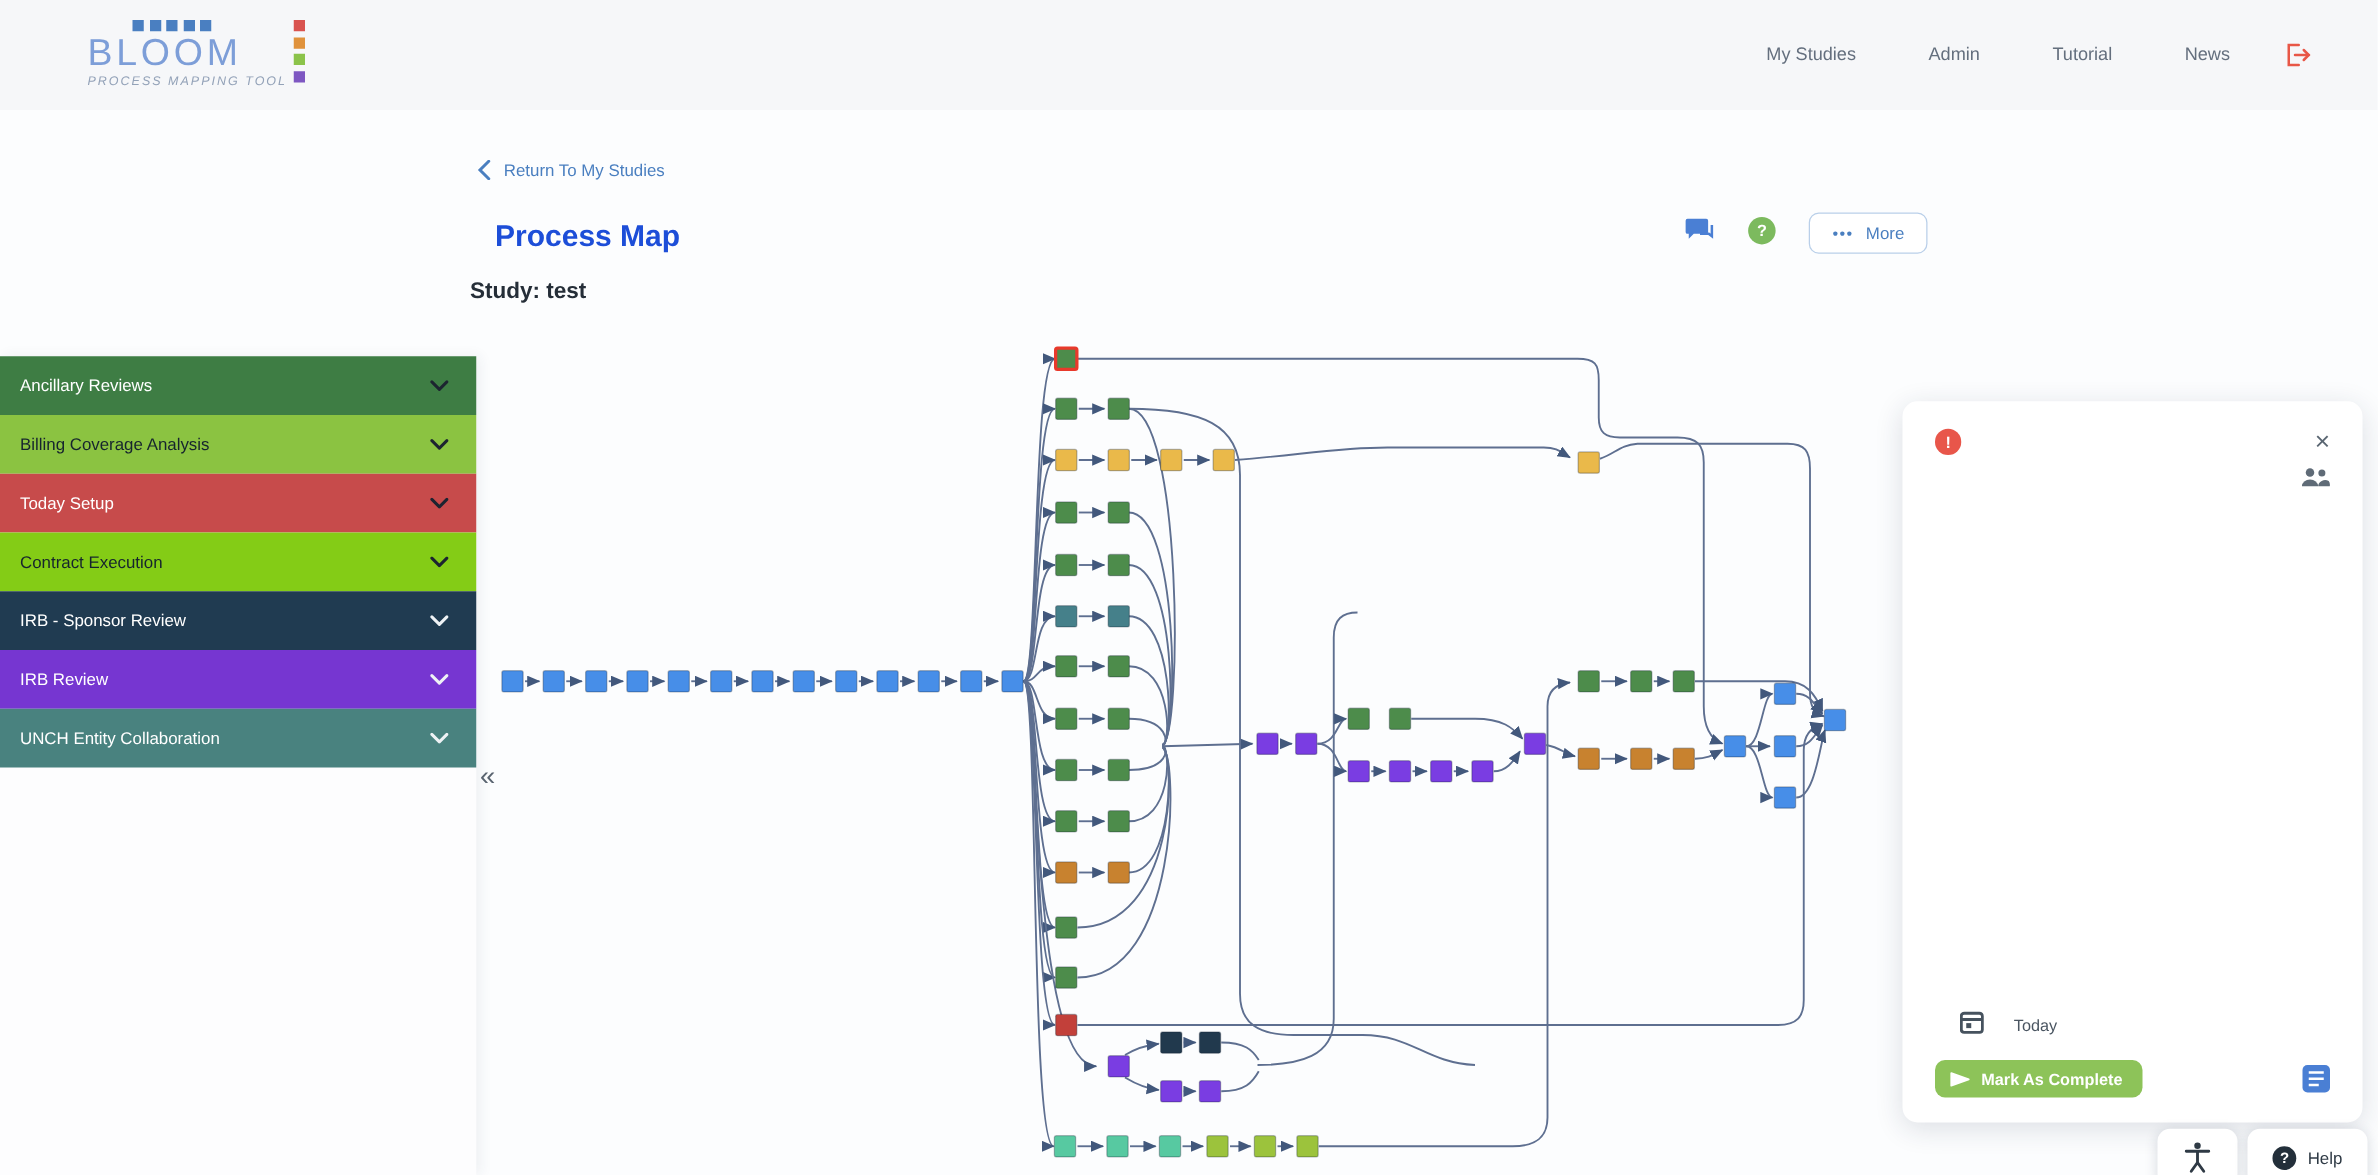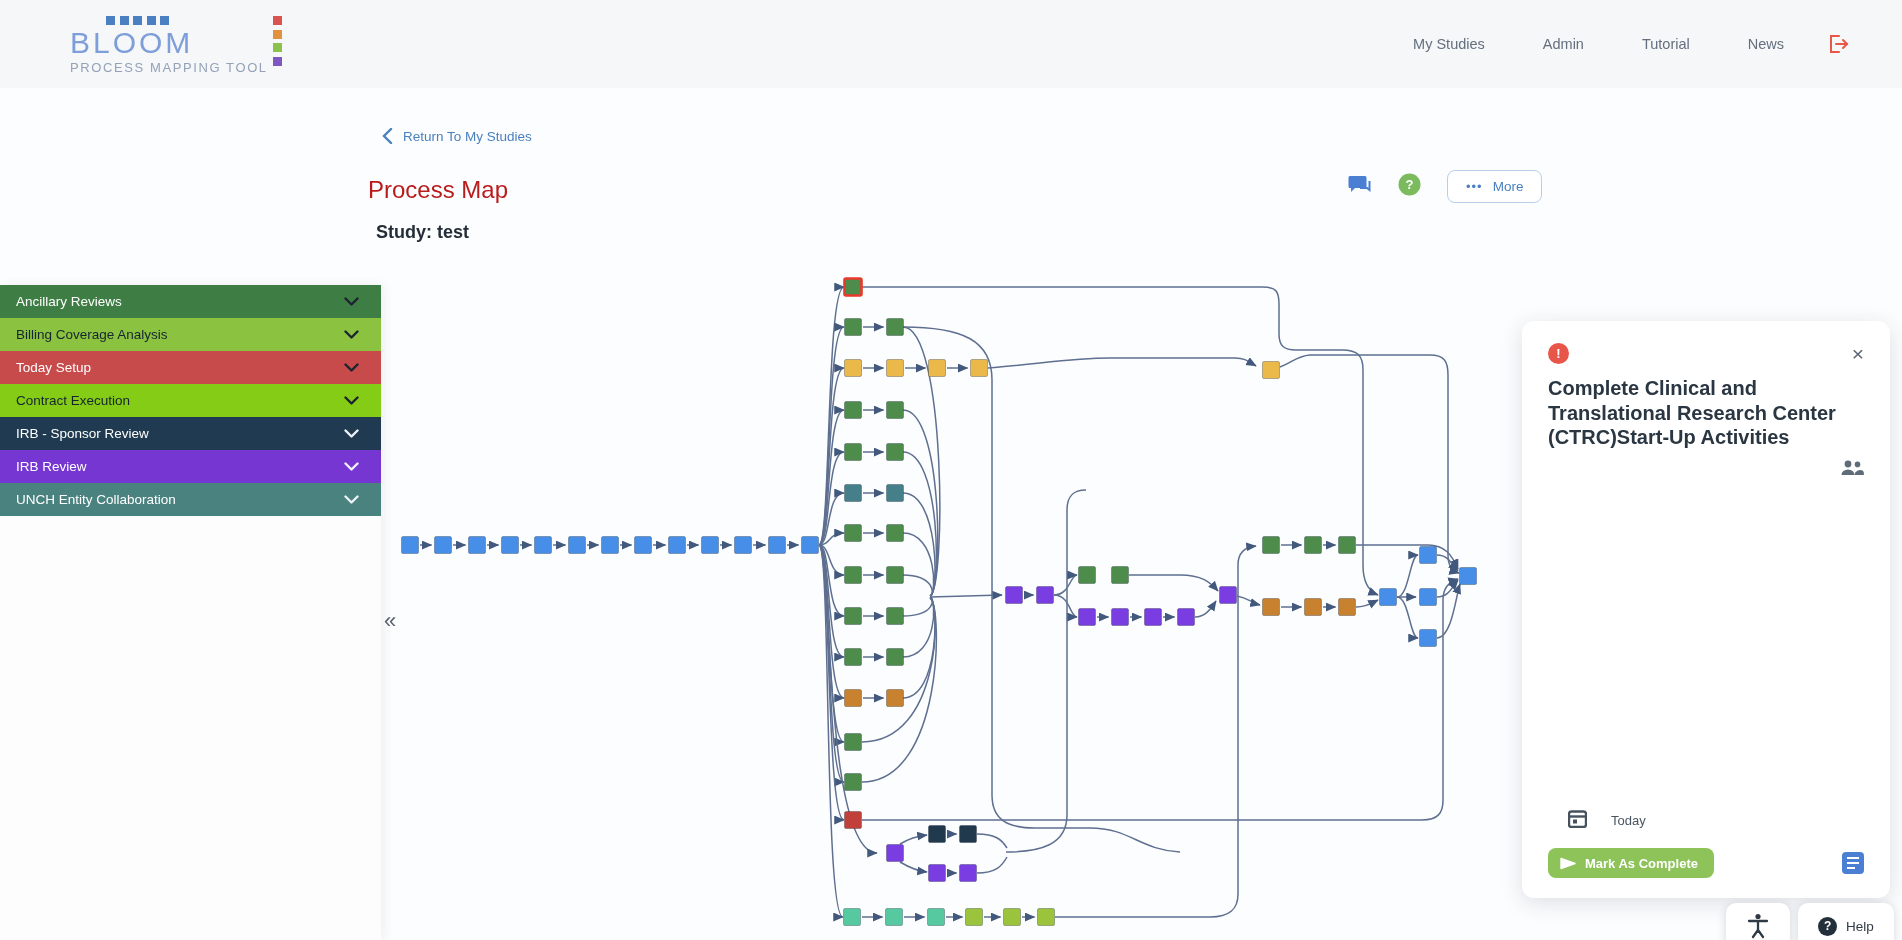--- a/index.html
+++ b/index.html
@@ -5,37 +5,37 @@
   * { margin:0; padding:0; box-sizing:border-box; }
   html,body { width:1902px; height:940px; overflow:hidden; font-family:"Liberation Sans", sans-serif; background:#fcfdfe; }
 
   
   .navbar { position:absolute; left:0; top:0; width:1902px; height:88px; background:#f6f7f9; display:flex; align-items:center; }
   .logo { position:absolute; left:70px; top:16px; display:flex; gap:5px; }
   .logo-left { display:flex; flex-direction:column; }
   .logo-sq-row { display:flex; gap:4.5px; margin-left:36px; margin-bottom:2px; }
   .sq { width:9px; height:9px; }
   .logo-word { font-size:30px; font-weight:300; letter-spacing:3px; color:#7d9ed8; line-height:1.05; }
-  .logo-sub { font-size:13px; letter-spacing:1.6px; color:#93a2b8; margin-top:1px; }
+  .logo-sub { font-size:10px; letter-spacing:1.6px; color:#93a2b8; margin-top:1px;font-style:italic; }
   .logo-right { display:flex; flex-direction:column; gap:4.5px; padding-top:0; }
   .top-nav { position:absolute; right:118px; top:0; height:88px; display:flex; align-items:center; gap:58px; }
   .nav-link { font-size:14.5px; color:#646f7e; text-decoration:none; cursor:pointer; }
   .logout-btn { position:absolute; right:52px; top:32px; cursor:pointer; }
 
   
   .back-link { position:absolute; left:382px; top:128px; display:flex; align-items:center; gap:10px; color:#4a7fc0; font-size:13.5px; cursor:pointer; }
-  .page-title { position:absolute; left:368px; top:176px; font-size:24px; font-weight:400; color:#b91c1c; }
+  .page-title { position:absolute; left:396px; top:176px; font-size:24px; font-weight:700; color:#1d4ed8; }
   .page-subtitle { position:absolute; left:376px; top:222px; font-size:18px; font-weight:700; color:#252e38; }
   .header-actions { position:absolute; left:1348px; top:170px; display:flex; align-items:center; gap:26px; }
   .more-btn { display:flex; align-items:center; gap:10px; border:1px solid #b9cfe9; background:#fff; color:#4a7fc0; font-size:13.5px; border-radius:8px; padding:8px 18px; cursor:pointer; }
   .more-dots { font-size:13px; letter-spacing:1px; color:#4a7fc0; }
 
   
   .sidebar-wrap { position:absolute; left:0; top:285px; width:381px; height:655px; background:#fdfdfe; box-shadow:3px 0 10px rgba(40,60,90,0.07); }
-  .acc-item { height:33px; display:flex; align-items:center; justify-content:space-between; padding:0 22px 0 16px; cursor:pointer; }
+  .acc-item { height:47px; display:flex; align-items:center; justify-content:space-between; padding:0 22px 0 16px; cursor:pointer; }
   .acc-label { font-size:13.5px; }
   .collapse-toggle { position:absolute; left:384px; top:608px; font-size:22px; color:#5a6470; cursor:pointer; user-select:none; }
 
   
   .map-area { position:absolute; left:390px; top:260px; width:1120px; height:680px; }
 
   
   .task-panel { position:absolute; left:1522px; top:321px; width:368px; height:577px; background:#ffffff; border-radius:12px; box-shadow:0 5px 22px rgba(30,45,70,0.14); padding:22px 26px 20px 26px; display:flex; flex-direction:column; }
   .panel-top { display:flex; justify-content:space-between; align-items:flex-start; }
   .alert-circle { width:21px; height:21px; border-radius:50%; display:flex; align-items:center; justify-content:center; color:#fff; font-size:13px; font-weight:700; }
@@ -347,21 +347,20 @@
         <rect x="1069.5" y="307.5" width="17" height="17" rx="1.5" fill="#478ee8" stroke="rgba(15,30,45,0.3)" stroke-width="1"></rect>
       </g>
   </svg>
 </div>
 
 <div class="task-panel">
   <div class="panel-top">
     <span class="alert-circle" style="background: rgb(232, 86, 74);">!</span>
     <span class="panel-close">×</span>
   </div>
-  <div class="panel-title">Complete Clinical and Translational Research Center (CTRC)Start-Up Activities</div>
   <span class="panel-people">
     <svg width="24" height="16" viewBox="0 0 24 16" fill="#5f6b77">
       <circle cx="8" cy="4" r="3.4"></circle>
       <path d="M1.5 15 a6.5 5.5 0 0 1 13 0 z"></path>
       <circle cx="17.5" cy="4.4" r="2.8"></circle>
       <path d="M14.5 15 a5.6 5 0 0 1 8.5 -4.2 a5.5 5.5 0 0 1 0.8 4.2 z"></path>
     </svg>
   </span>
   <div class="panel-spacer"></div>
   <div class="due-row">

